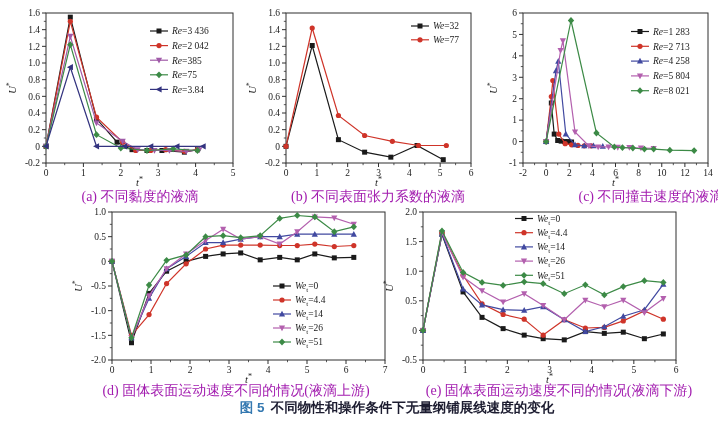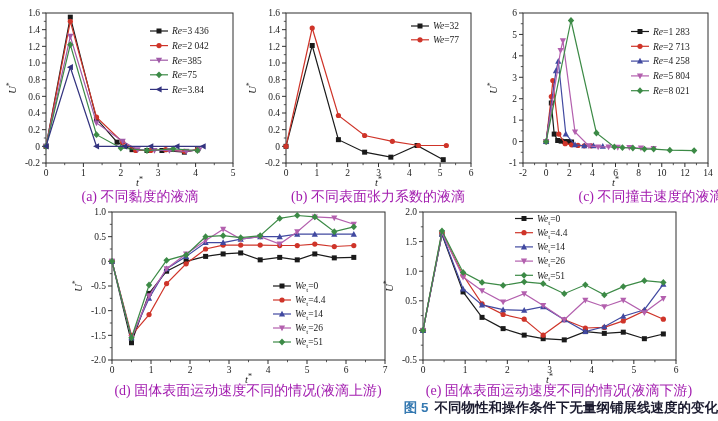--- a/index.html
+++ b/index.html
@@ -4,23 +4,23 @@
 <style>
   html,body{margin:0;padding:0;background:#ffffff;}
   #fig{position:relative;width:718px;height:421px;background:#ffffff;overflow:hidden;
        font-family:"Liberation Serif", serif;}
   #charts{position:absolute;left:0;top:0;}
   .subcap{position:absolute;transform:translateX(-50%);white-space:nowrap;
           font-size:14px;color:#a21caf;font-family:"Liberation Serif", serif;}
   #cap-a{left:140px;top:188px;}
   #cap-b{left:378px;top:188px;}
   #cap-c{left:615px;top:188px;margin-left:36px;}
-  #cap-d{left:248px;top:382px;}
+  #cap-d{left:236px;top:382px;}
   #cap-e{left:549px;top:382px;margin-left:10px;}
-  #maincap{position:absolute;left:76px;right:0;top:399px;text-align:right;
+  #maincap{position:absolute;left:76px;right:0;top:399px;text-align:center;
            font-size:13.5px;font-weight:bold;color:#1c1c30;
            font-family:"Liberation Sans", sans-serif;}
   #maincap .figlabel{color:#3579b1;margin-right:6px;}
   svg text{font-family:"Liberation Serif", serif;}
 </style>
 </head>
 <body>
 
 <div id="fig">
   <svg id="charts" width="718" height="421">

